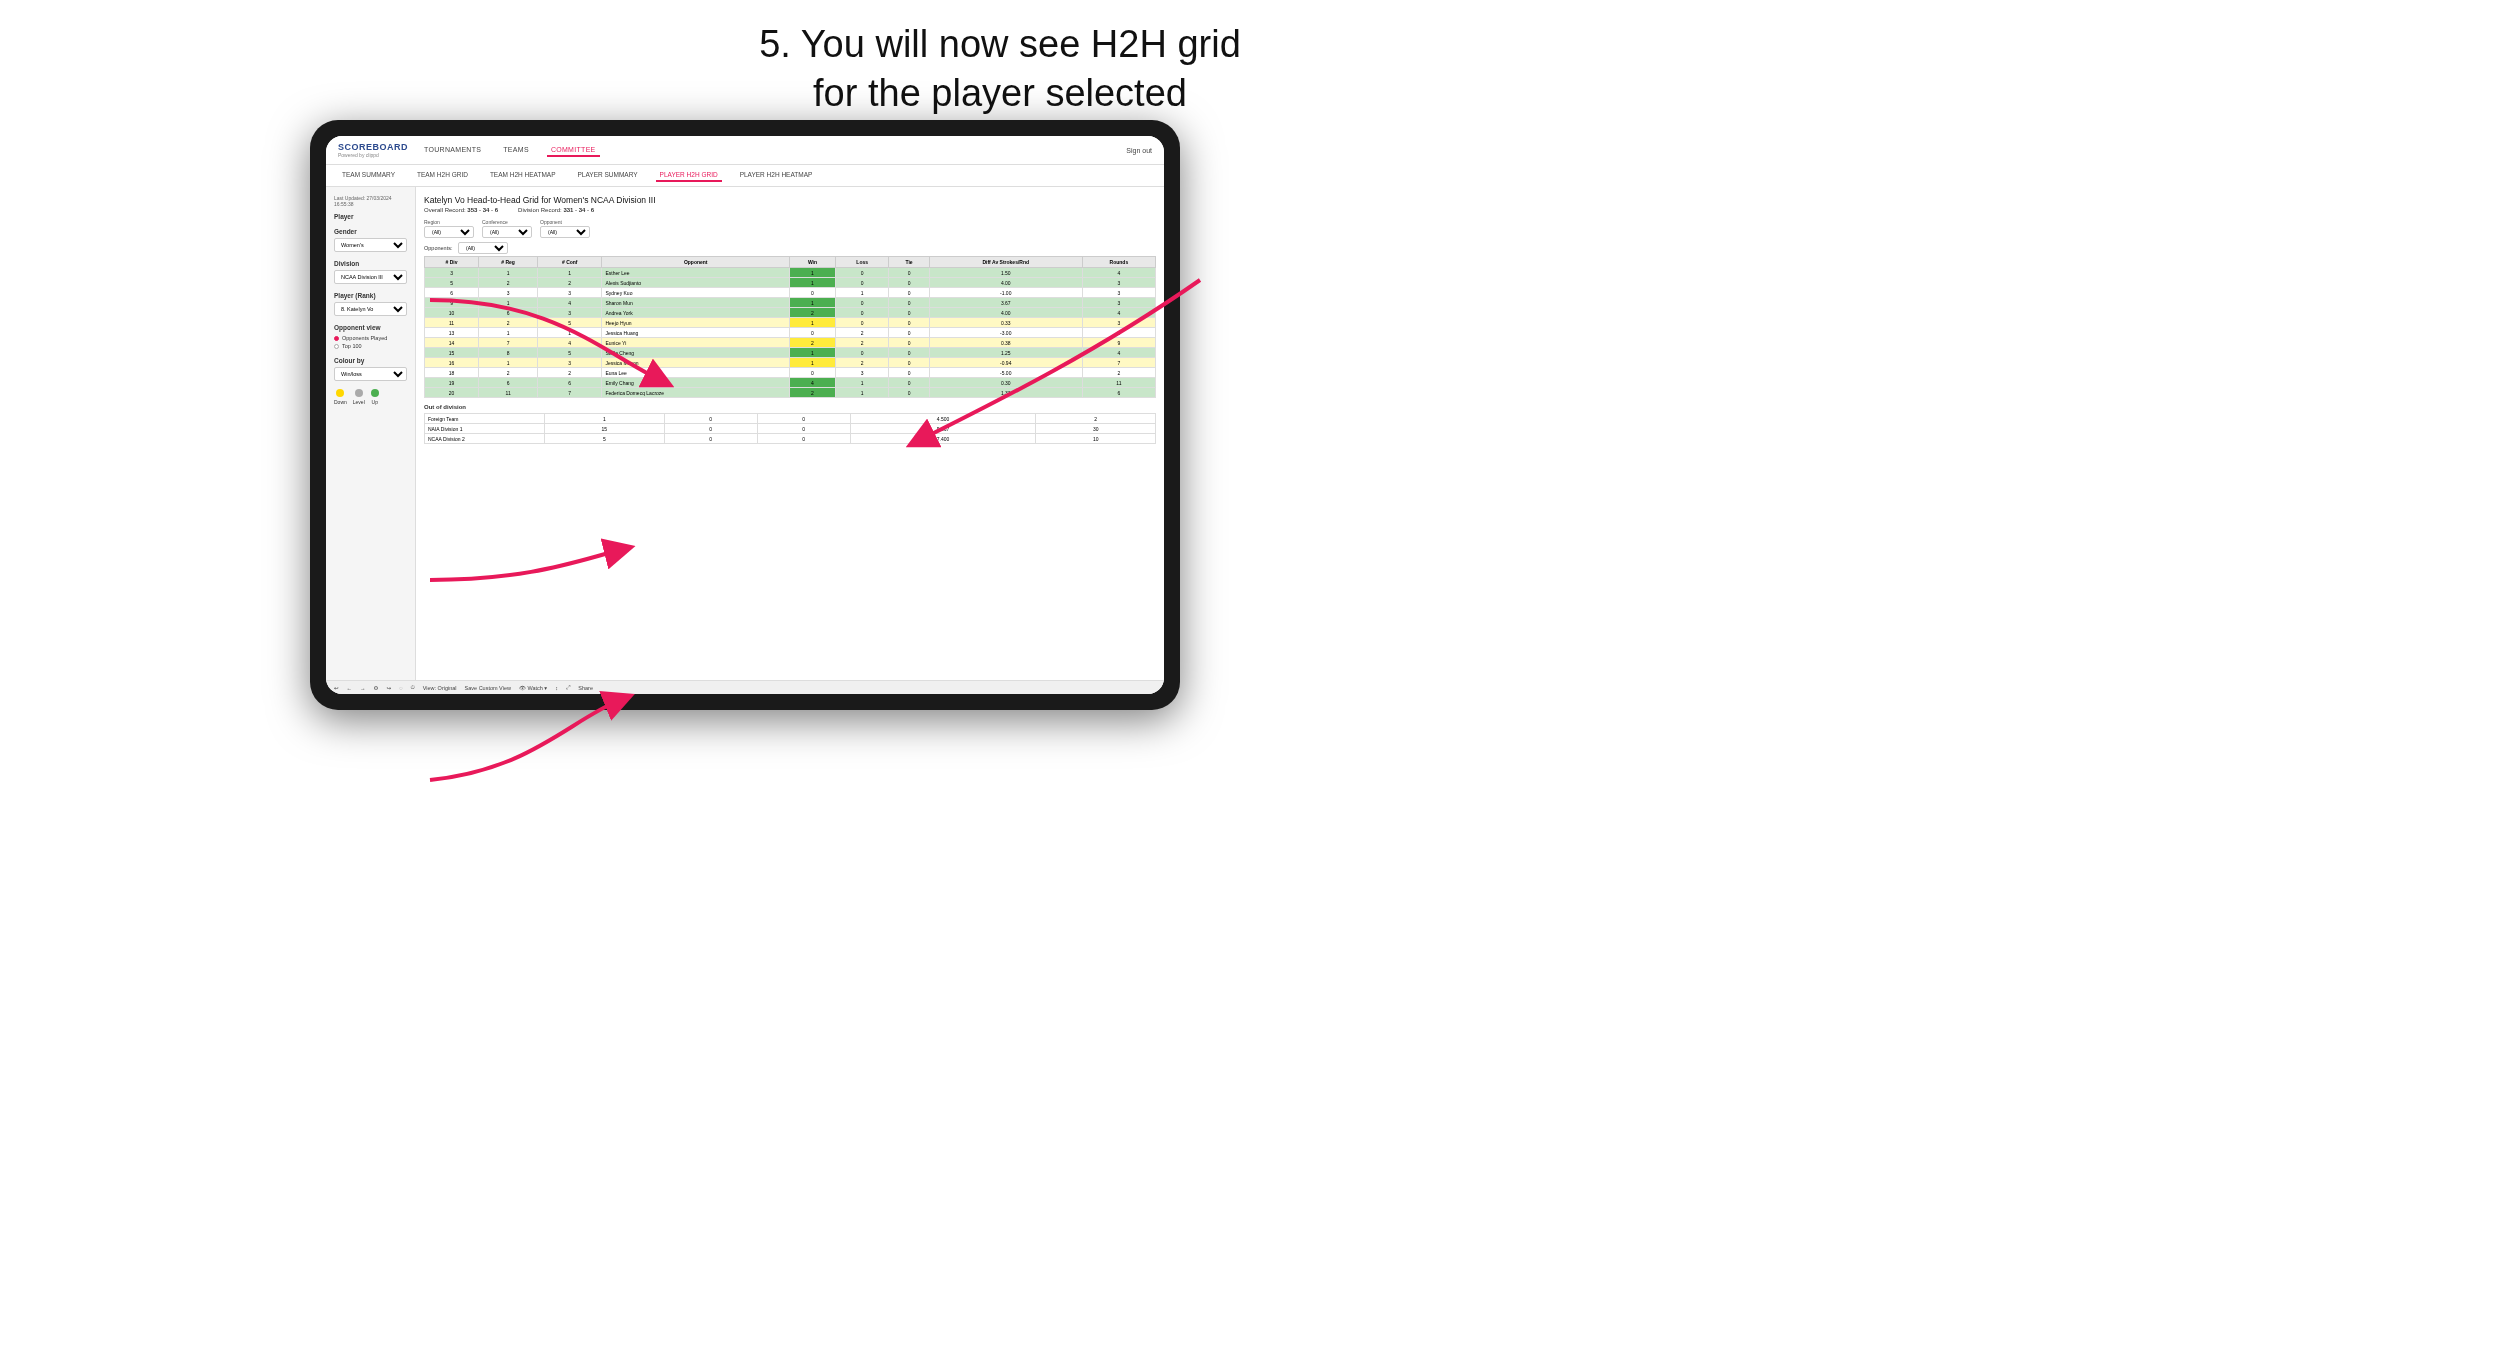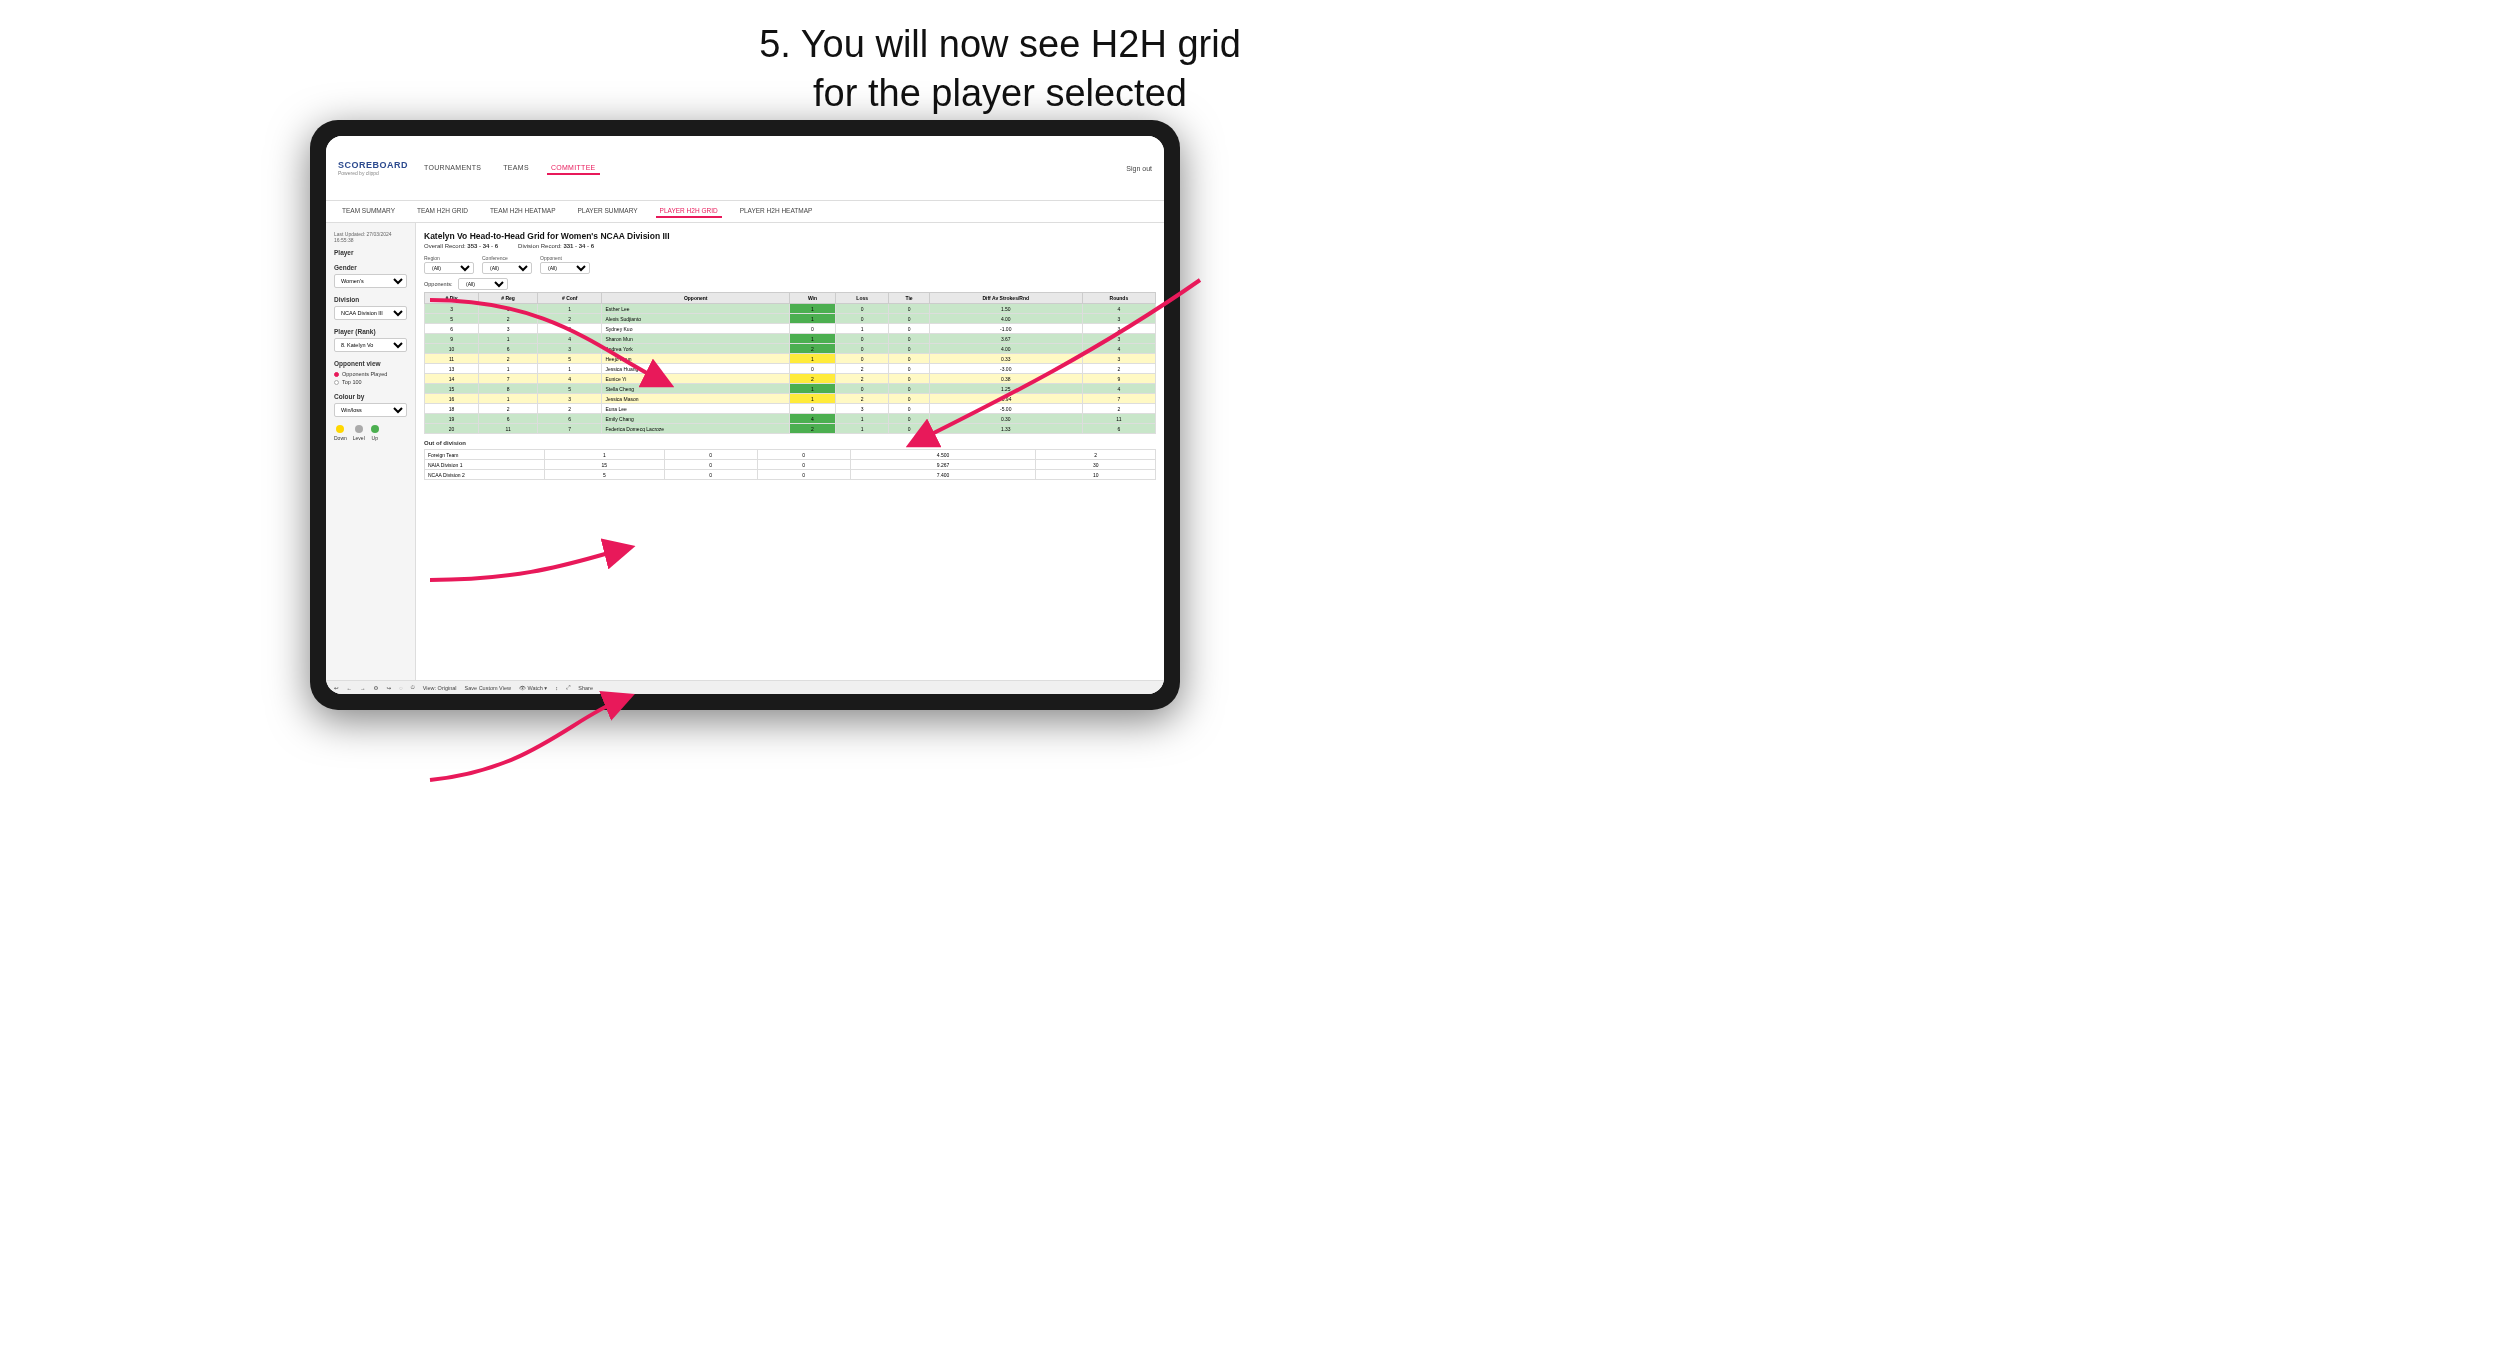--- a/index.html
+++ b/index.html
@@ -68,21 +68,21 @@
       border-radius: 16px;
       overflow: hidden;
       display: flex;
       flex-direction: column;
     }
 
     
     .nav-bar {
       background: #ffffff;
       border-bottom: 1px solid #ddd;
-      padding: 24px 12px;
+      padding: 6px 12px;
       display: flex;
       align-items: center;
       gap: 4px;
     }
 
     .logo-area {
       display: flex;
       flex-direction: column;
       margin-right: 8px;
     }
@@ -236,21 +236,21 @@
     
     .grid-area {
       flex: 1;
       background: #fff;
       padding: 8px;
       overflow: auto;
     }
 
     .grid-title {
       font-size: 8.5px;
-      font-weight: bold;
+      font-weight: normal;
       color: #111;
       margin-bottom: 2px;
     }
 
     .grid-records {
       display: flex;
       gap: 20px;
       font-size: 6px;
       color: #333;
       margin-bottom: 6px;

